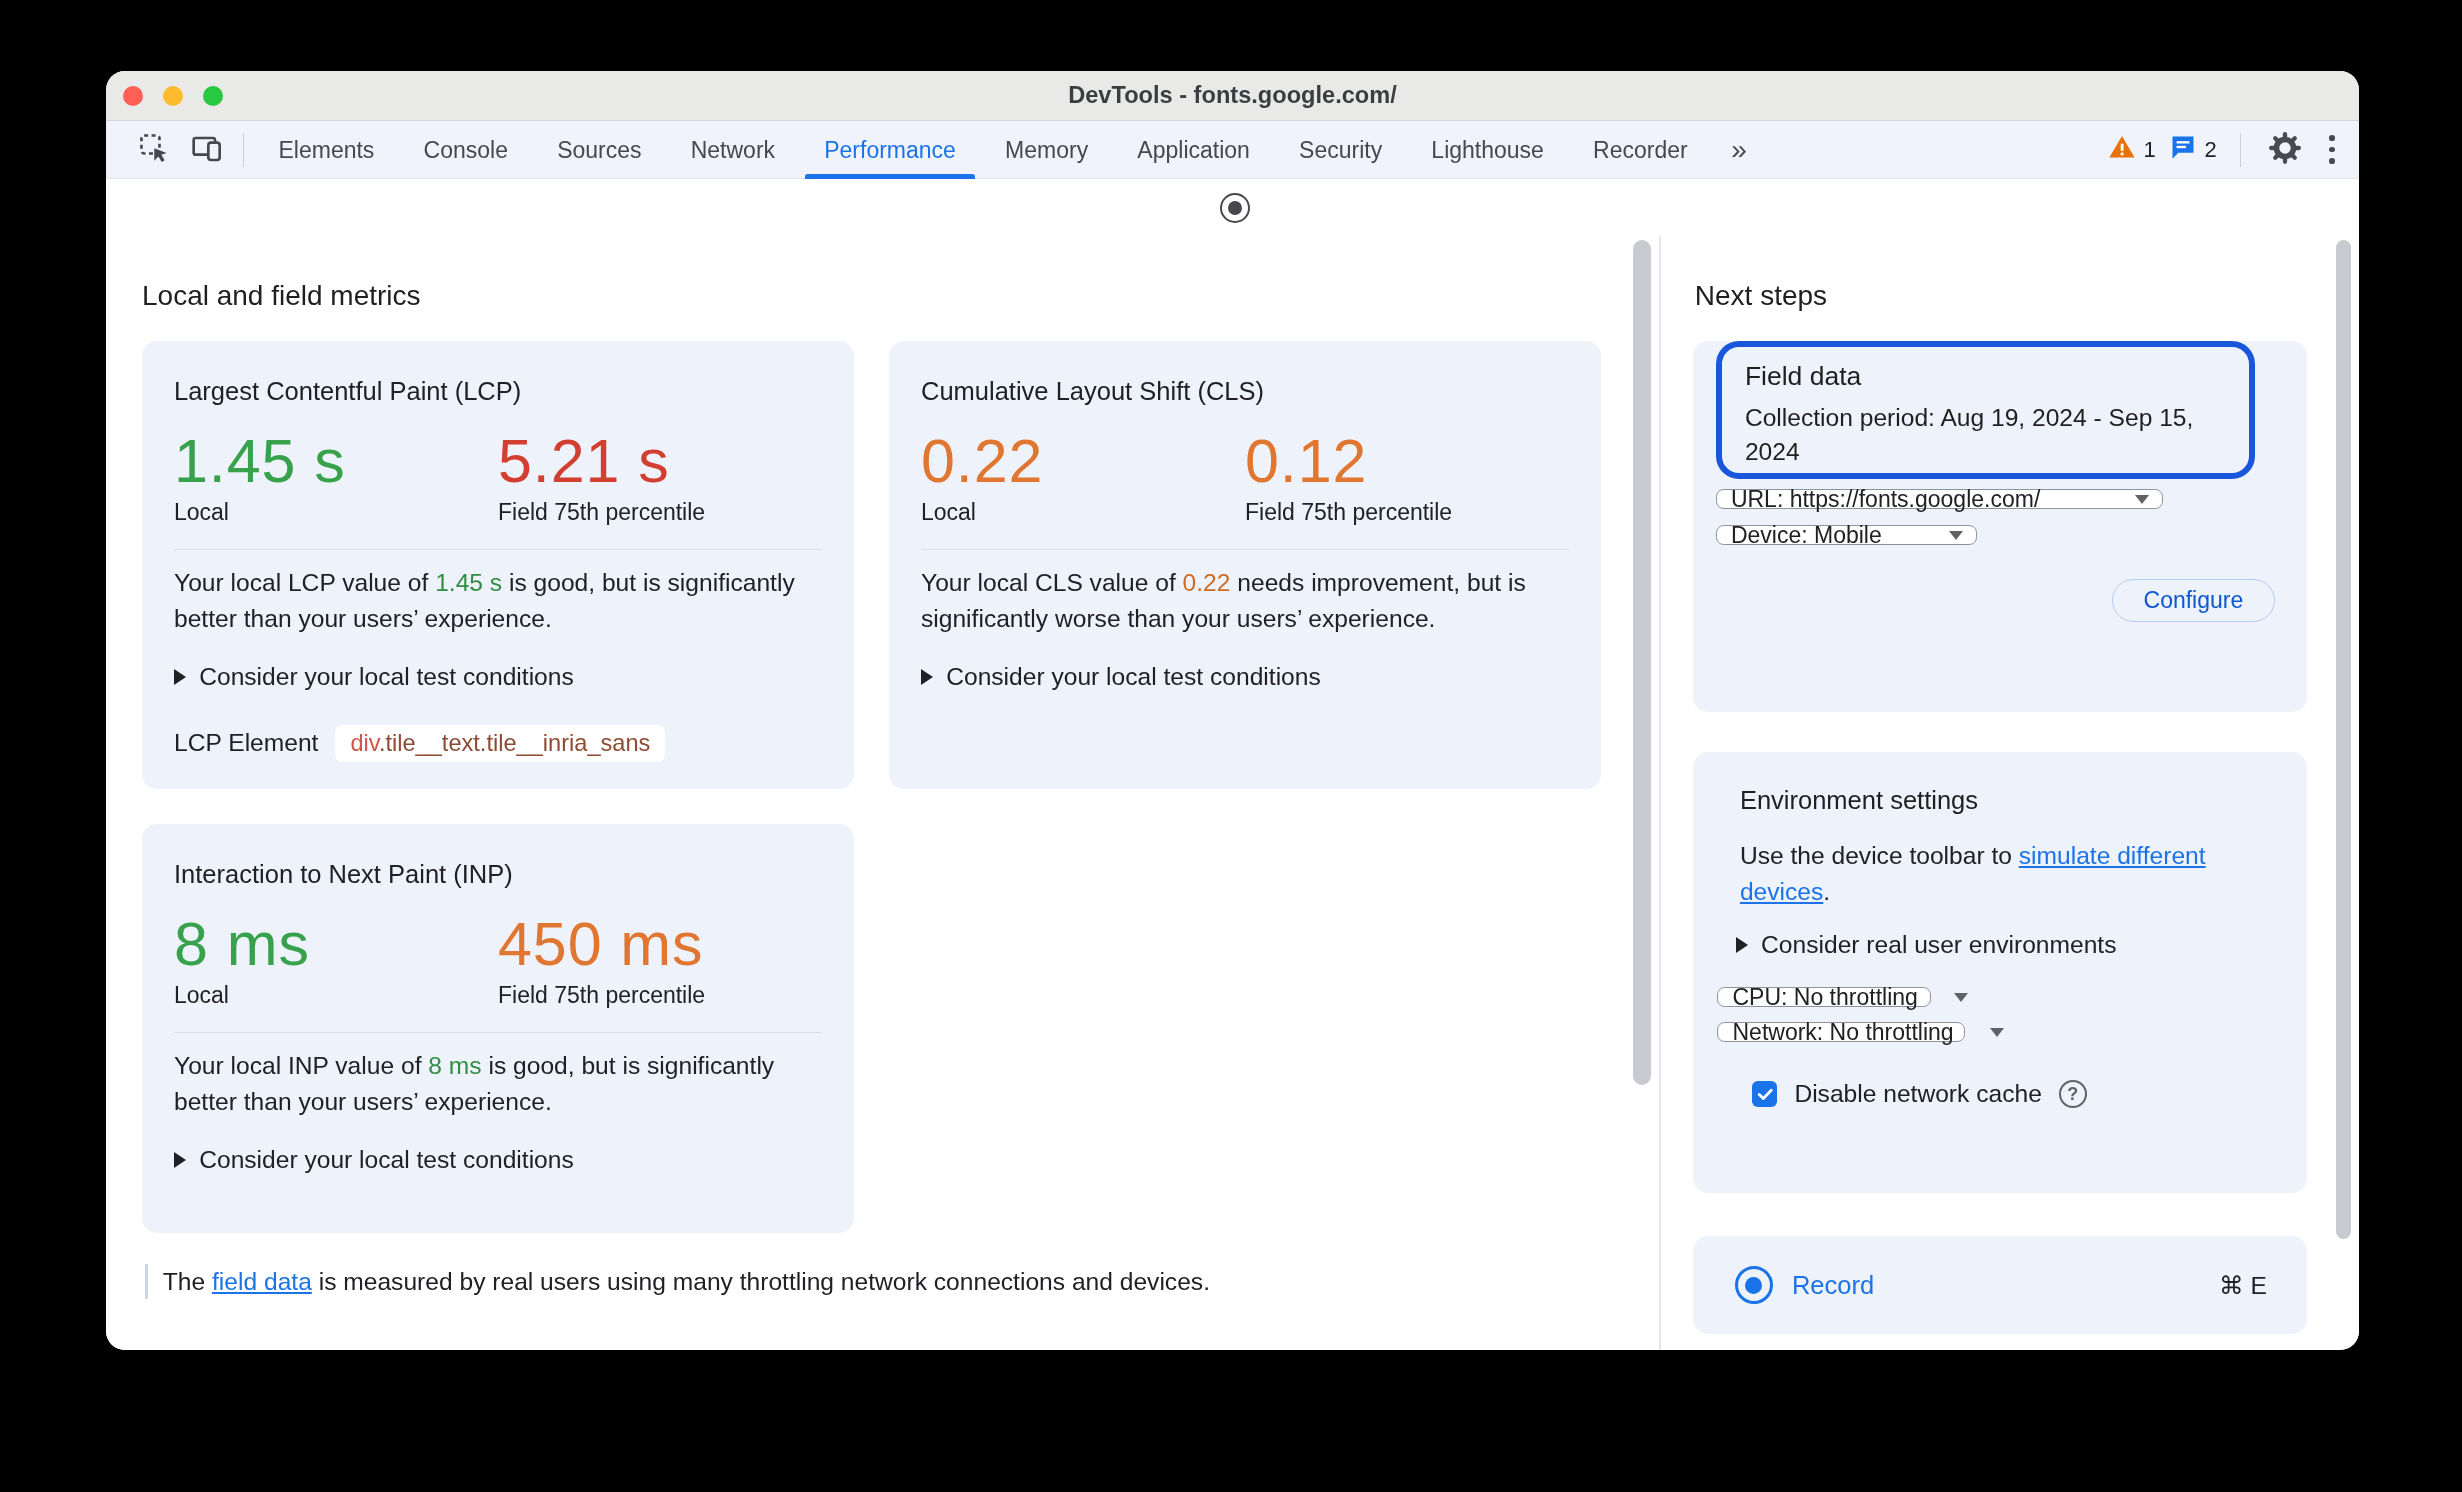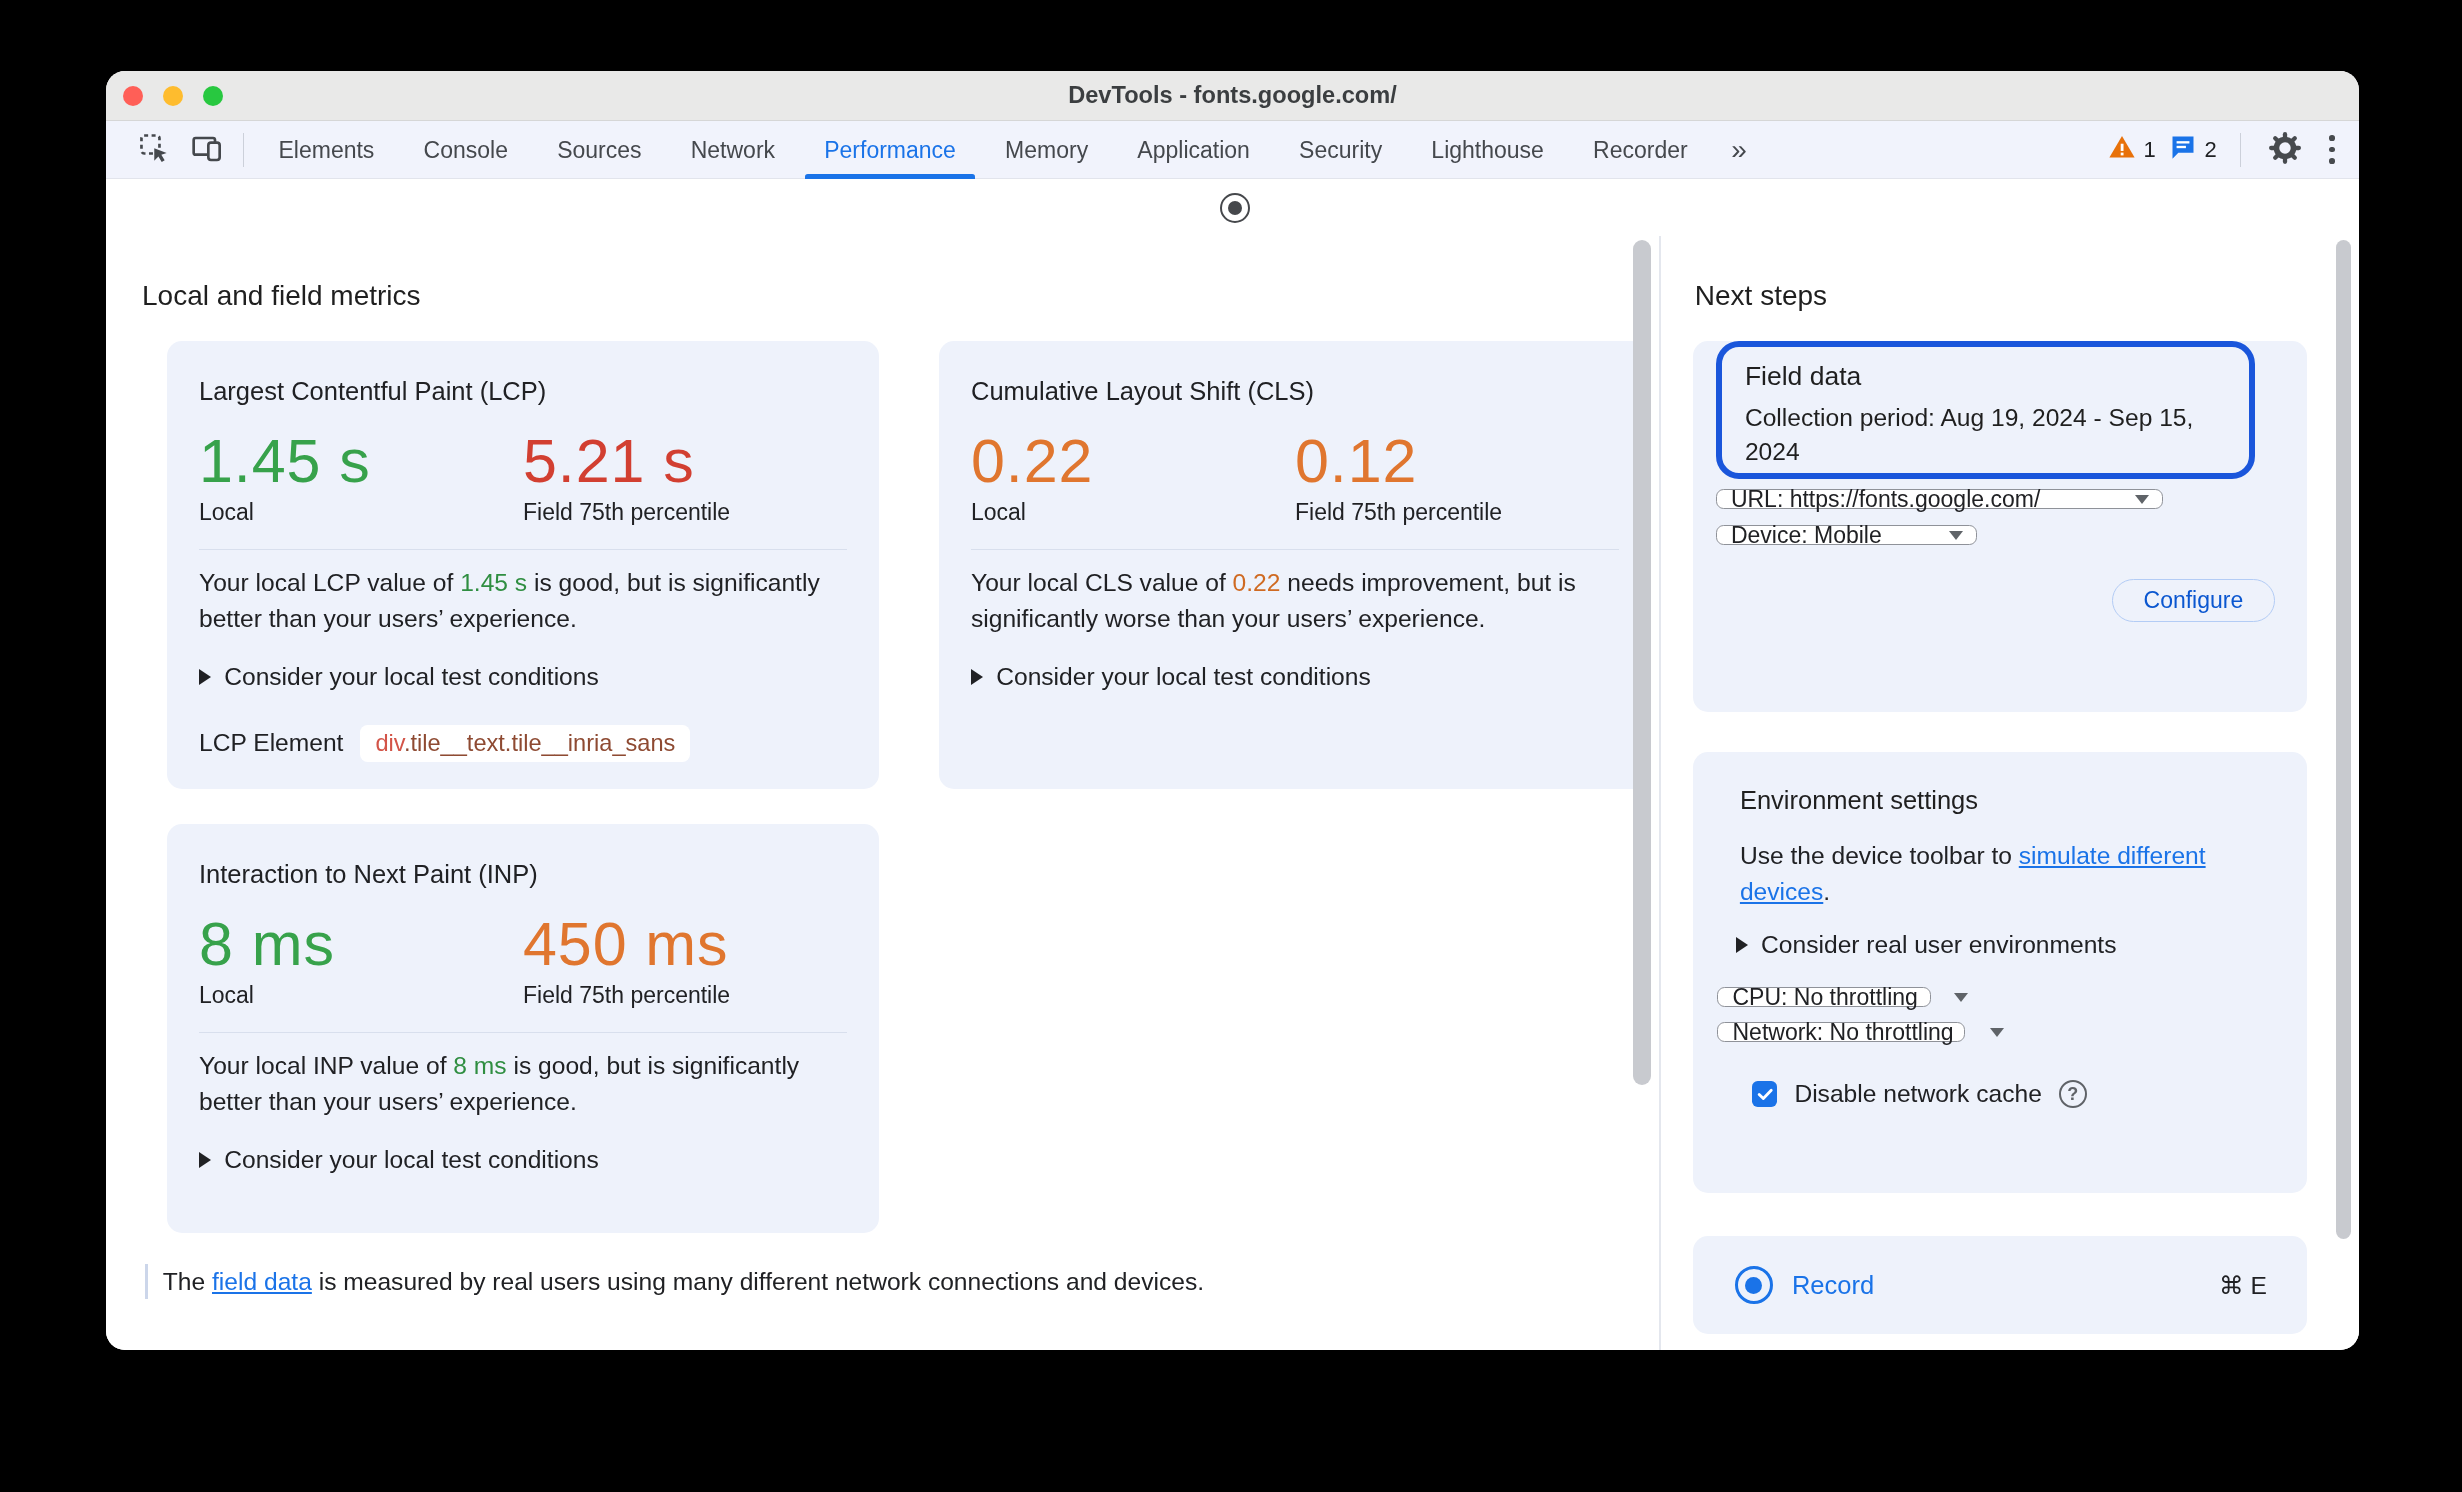--- a/index.html
+++ b/index.html
@@ -53,21 +53,21 @@
 
   
   .content { position:absolute; left:0; top:165px; width:2253px; height:1114px; display:flex; }
   .main { width:1553px; height:1114px; overflow:hidden; background:#fff; padding:43px 0 0 36px; }
   .content-vdiv { width:1.9px; height:1114px; background:#e4e7ee; flex:0 0 auto; }
   .sidebar { flex:1; height:1114px; background:#fff; padding:43px 0 0 32px; position:relative; }
 
   .section-heading { font-size:28px; color:#1f1f1f; height:34px; line-height:34px; margin-bottom:28px; }
 
   .cards-row { display:flex; gap:35px; }
-  .card { background:#eef2fb; border-radius:15px; width:712px; padding:36px 32px 0 32px;margin-left:25px; }
+  .card { background:#eef2fb; border-radius:15px; width:712px; padding:36px 32px 0 32px; }
   .card.h-lcp { height:448px; } .card.h-cls { height:448px; } .card.h-inp { height:409px; margin-top:35px; }
   .card-title { font-size:25.5px; color:#202124; }
   .values-row { display:flex; margin-top:23px; }
   .val-col { width:334px; }
   .metric-value { font-size:61px; line-height:64px; letter-spacing:0.9px; }
   .v-good { color:#37a24b; } .v-poor { color:#d23f31; } .v-ni { color:#e0762f; }
   .metric-label { font-size:23px; line-height:28px; color:#202124; margin-top:4.7px; }
   .card-divider { border-top:1.9px solid #d8dfed; margin-top:23px; width:648px; }
   .card-desc { margin-top:15px; font-size:24.6px; line-height:36px; color:#202124; width:632px; }
   .desc-val.v-good { color:#2f8e41; } .desc-val.v-ni { color:#cf6a22; }
@@ -372,21 +372,21 @@
         </div>
         <div class="card-divider"></div>
         <div class="card-desc"><span>Your local INP value of </span><span class="desc-val v-good">8 ms</span><span> is good, but is significantly better than your users’ experience.</span></div>
         <div class="disclosure">
           <span class="tri-right"></span>
           <span>Consider your local test conditions</span>
         </div>
       </div>
 
       <div class="footnote">
-        <div><span>The </span><a class="link">field data</a><span> is measured by real users using many different network connections and devices.</span></div>
+        <div><span>The </span><a class="link">field data</a><span> is measured by real users using many throttling network connections and devices.</span></div>
       </div>
     </div>
 
     <div class="content-vdiv"></div>
 
     <div class="sidebar">
       <div class="section-heading" style="margin-left:1.9px">Next steps</div>
 
       <div class="side-card field-card">
         <div class="focus-ring">

